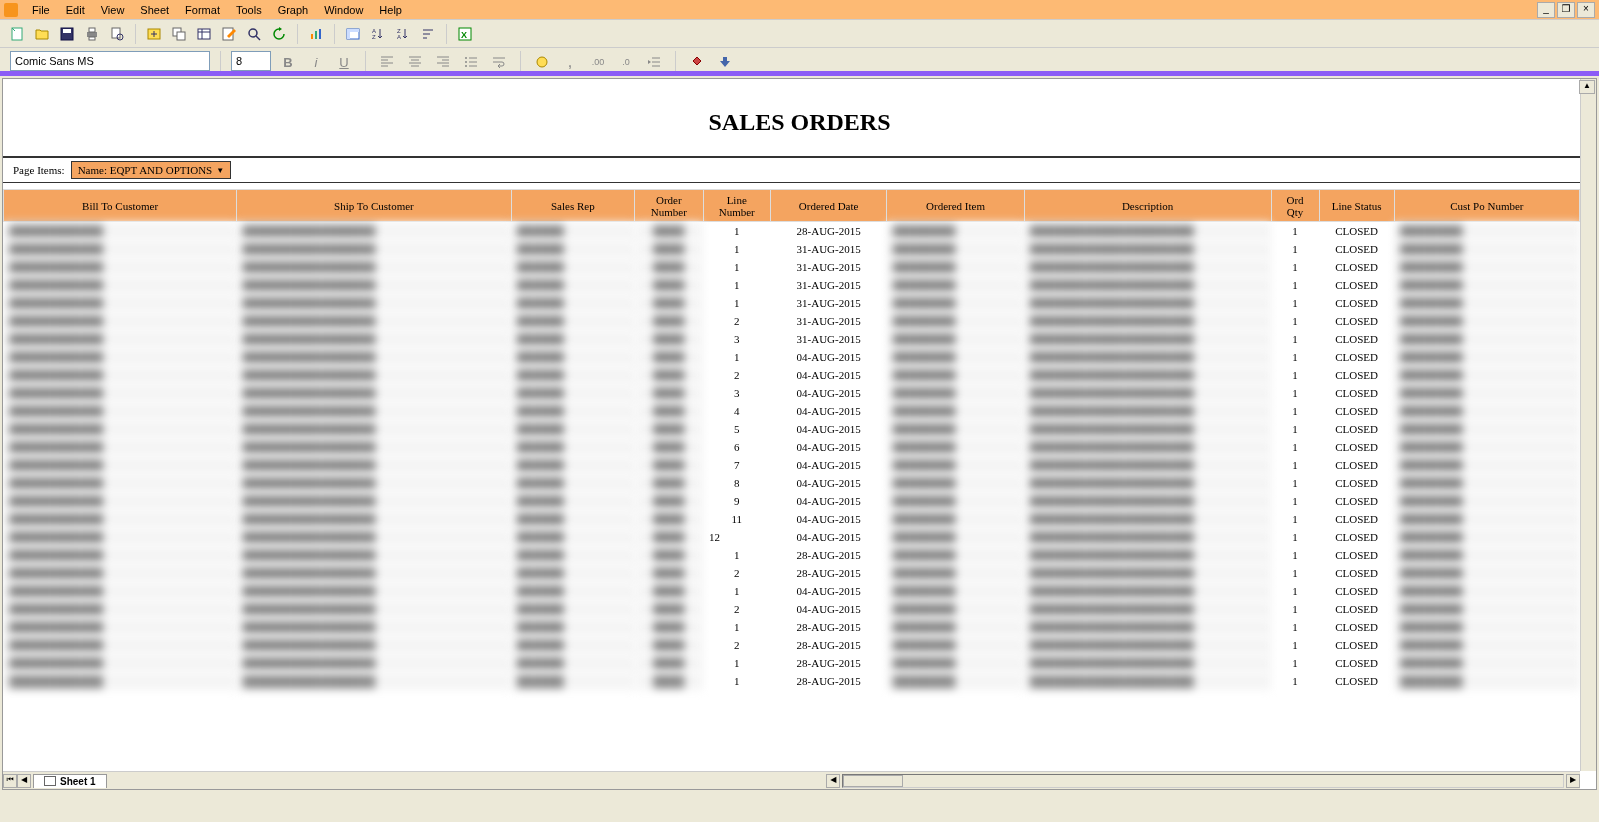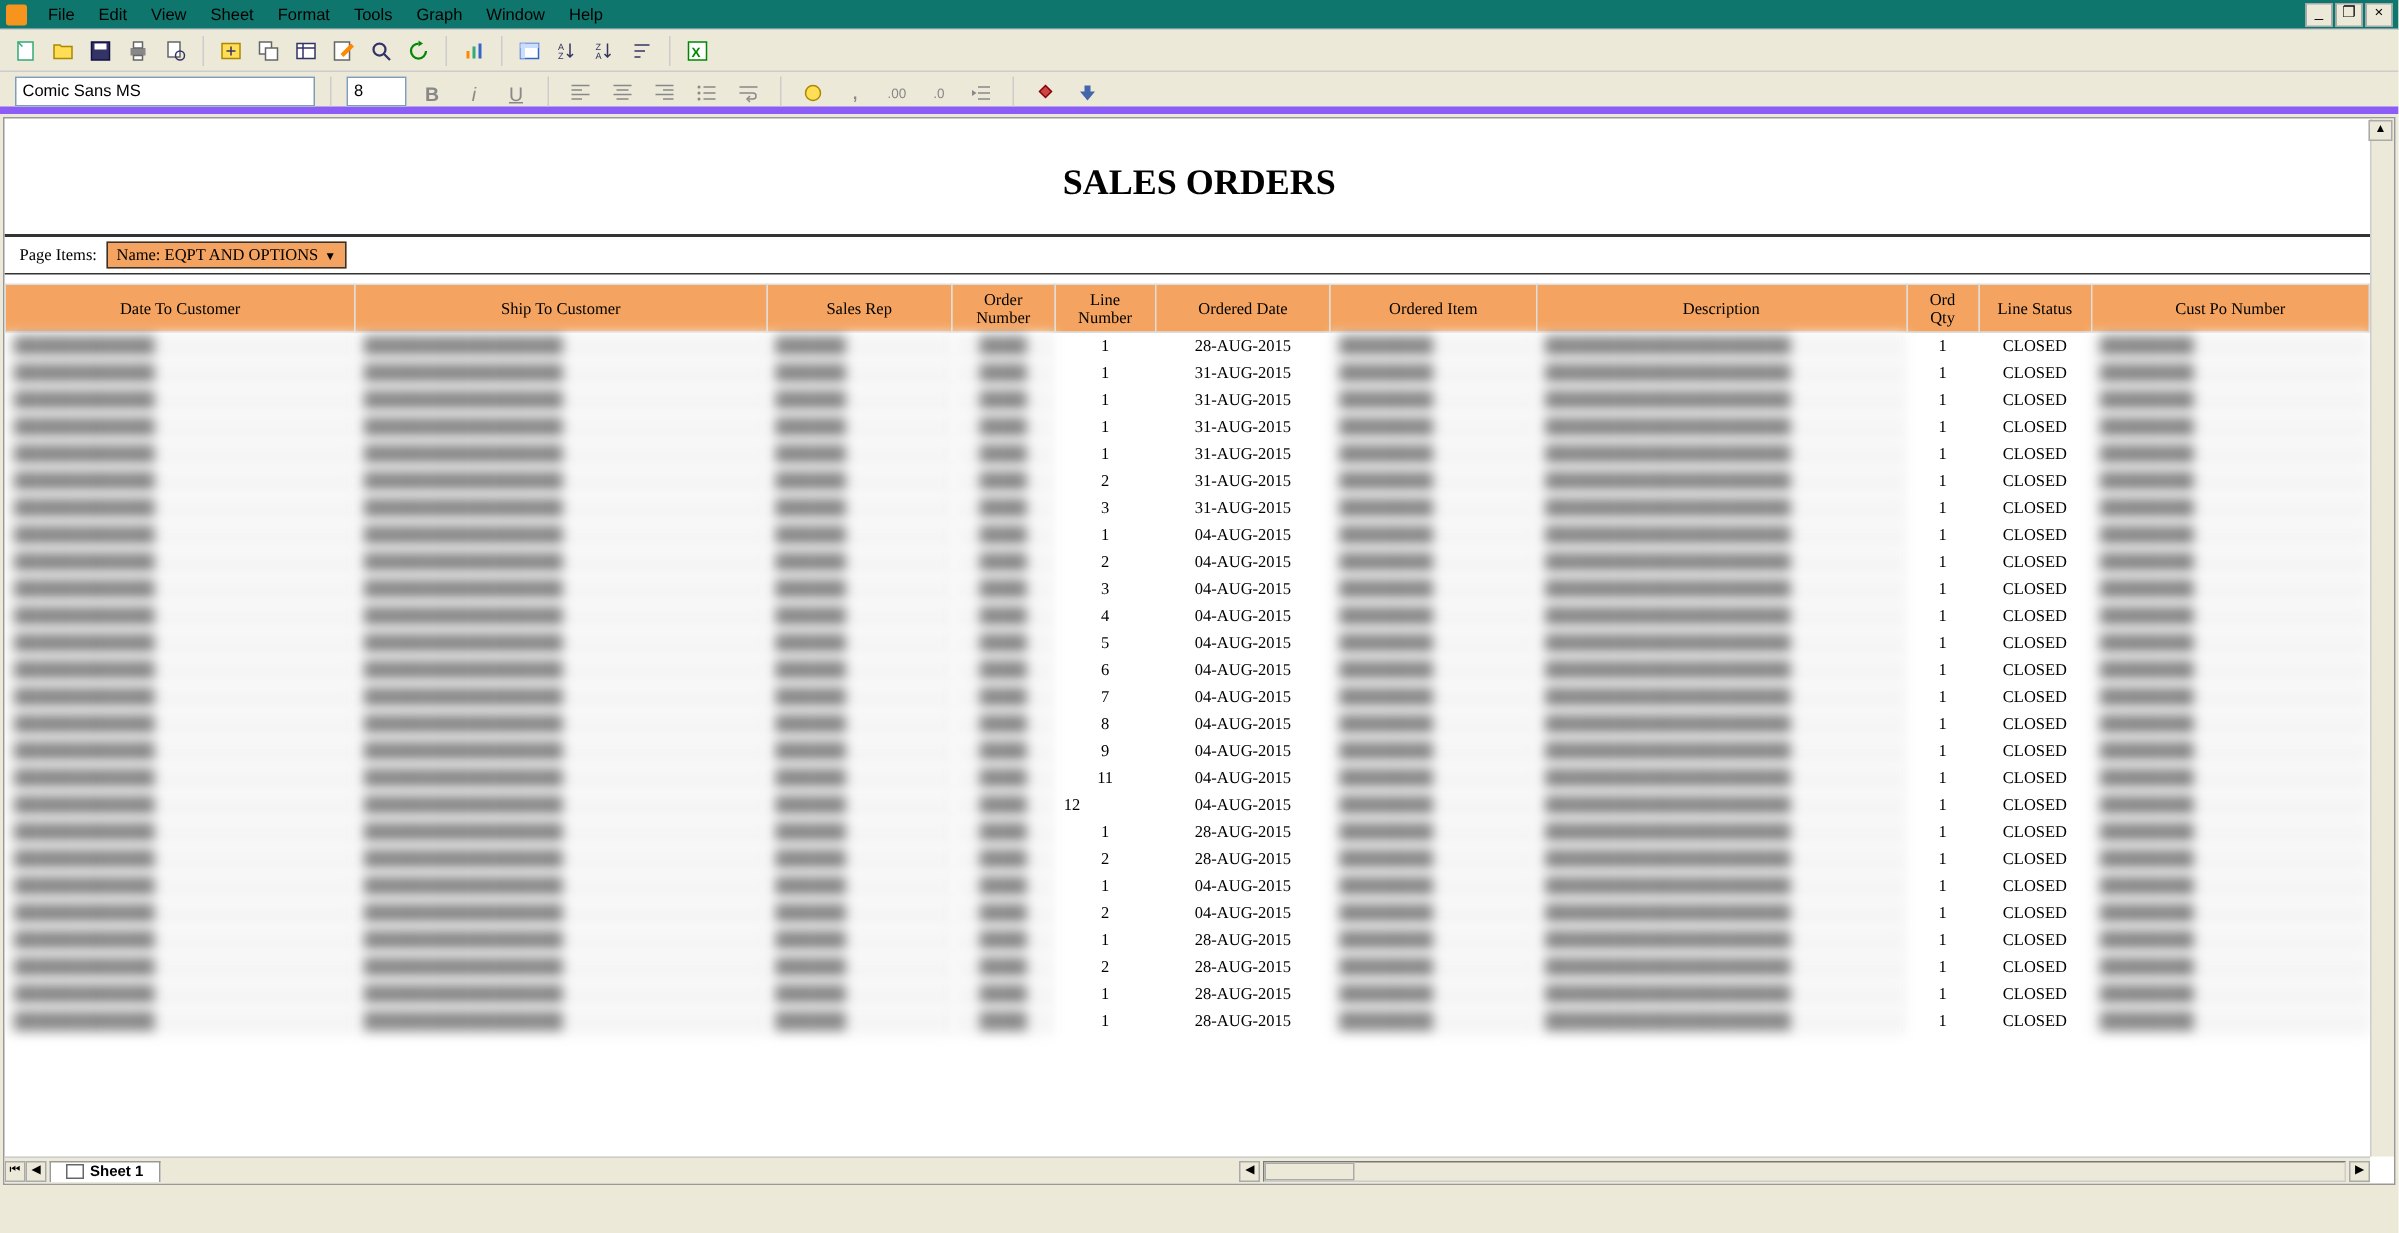--- a/index.html
+++ b/index.html
@@ -1,19 +1,19 @@
 <!DOCTYPE html>
 <html><head>
 <meta charset="utf-8">
 <style>
 * { box-sizing: border-box; margin: 0; padding: 0; }
 body { font-family: "Comic Sans MS", cursive, sans-serif; font-size: 11px; background: #ece9d8; overflow: hidden; }
 
 
-.menubar { background: #0f766e; border-bottom: 1px solid #ccc; padding: 2px 4px; display: flex; align-items: center; height: 20px; font-family: Tahoma, sans-serif; font-size: 11px; }
+.menubar { background: #fdba74; border-bottom: 1px solid #ccc; padding: 2px 4px; display: flex; align-items: center; height: 20px; font-family: Tahoma, sans-serif; font-size: 11px; }
 .app-icon { width: 14px; height: 14px; background: #f7941d; border-radius: 2px; margin-right: 6px; display: inline-block; }
 .menu-item { padding: 2px 8px; cursor: default; }
 .window-controls { margin-left: auto; display: flex; gap: 2px; }
 .win-btn { width: 18px; height: 16px; background: #ece9d8; border: 1px solid #aaa; font-size: 10px; text-align: center; line-height: 12px; cursor: pointer; font-family: Tahoma, sans-serif; }
 
 
 .toolbar { background: #ece9d8; border-bottom: 1px solid #ccc; padding: 3px 6px; display: flex; align-items: center; height: 28px; gap: 3px; }
 .tb-btn { width: 22px; height: 22px; display: flex; align-items: center; justify-content: center; cursor: pointer; border: 1px solid transparent; }
 .tb-sep { width: 1px; height: 20px; background: #ccc; margin: 0 4px; }
 .tb-btn svg { width: 16px; height: 16px; }
@@ -285,21 +285,21 @@
     <div class="page-items-row">
       <span class="page-items-label">Page Items:</span>
       <span class="page-items-dropdown">
         <span>Name: EQPT AND OPTIONS</span>
         <span class="dropdown-arrow">▼</span>
       </span>
     </div>
     <table class="data-table">
       <thead>
         <tr>
-          <th class="col-billto">Date To Customer</th>
+          <th class="col-billto">Bill To Customer</th>
           <th class="col-shipto">Ship To Customer</th>
           <th class="col-salesrep">Sales Rep</th>
           <th class="col-ordernum">Order Number</th>
           <th class="col-linenum">Line Number</th>
           <th class="col-orderdate">Ordered Date</th>
           <th class="col-ordereditem">Ordered Item</th>
           <th class="col-description">Description</th>
           <th class="col-ordqty">Ord Qty</th>
           <th class="col-linestatus">Line Status</th>
           <th class="col-custpo">Cust Po Number</th>

